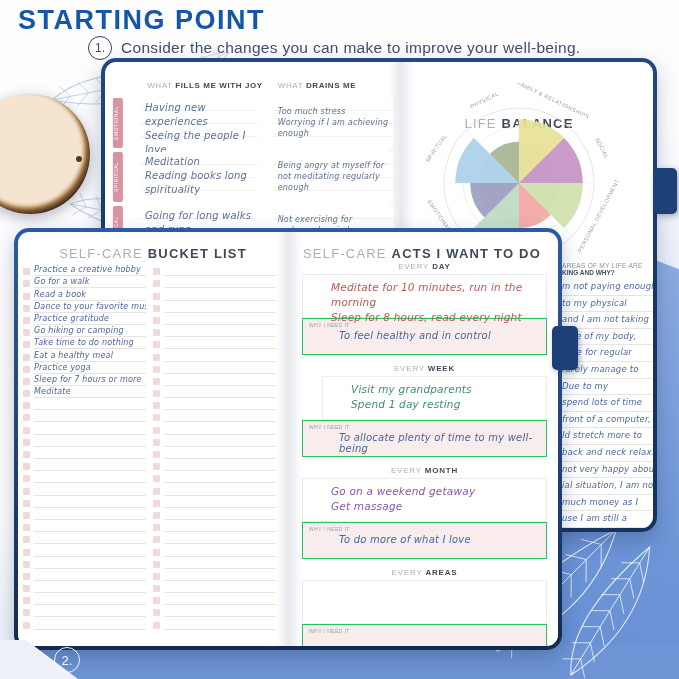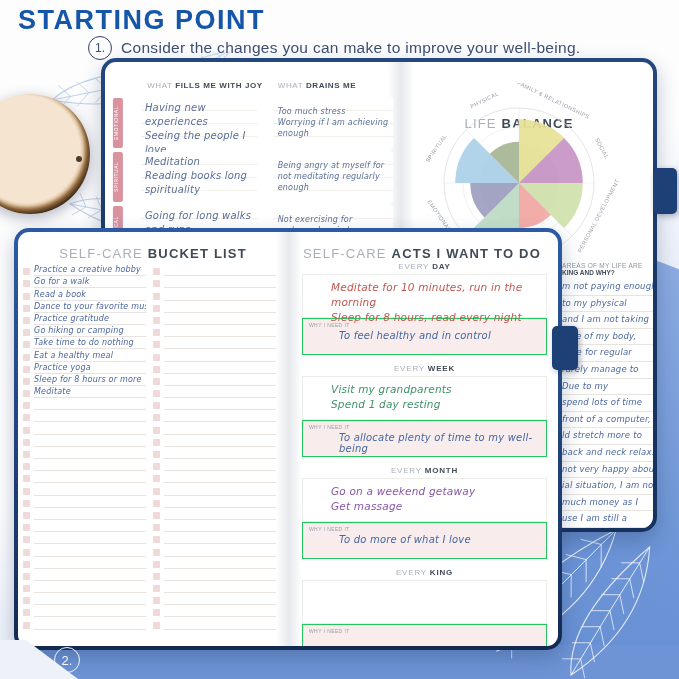--- a/index.html
+++ b/index.html
@@ -326,21 +326,21 @@
             <div class="brow">
               <span class="bbox"></span>
               <span class="bline hand">Eat a healthy meal</span>
             </div>
             <div class="brow">
               <span class="bbox"></span>
               <span class="bline hand">Practice yoga</span>
             </div>
             <div class="brow">
               <span class="bbox"></span>
-              <span class="bline hand">Sleep for 8 hours or more</span>
+              <span class="bline hand">Sleep for 7 hours or more</span>
             </div>
             <div class="brow">
               <span class="bbox"></span>
               <span class="bline hand">Meditate</span>
             </div>
             <div class="brow">
               <span class="bbox"></span>
               <span class="bline hand"></span>
             </div>
             <div class="brow">
@@ -546,38 +546,38 @@
             <div class="act-label"><span>EVERY </span><b>DAY</b></div>
             <div class="act-box hand" style="color: rgb(192, 86, 78);">Meditate for 10 minutes, run in the morning
 Sleep for 8 hours, read every night</div>
             <div class="why-box">
               <div class="why-label">WHY I NEED IT</div>
               <div class="why-text hand">To feel healthy and in control</div>
             </div>
           </div>
           <div class="act-sec">
             <div class="act-label"><span>EVERY </span><b>WEEK</b></div>
-            <div class="act-box hand" style="color: rgb(63, 145, 104);">Visit my grandparents
+            <div class="act-box hand" style="color: rgb(63, 145, 104); margin-left: 20px;">Visit my grandparents
 Spend 1 day resting</div>
             <div class="why-box">
               <div class="why-label">WHY I NEED IT</div>
               <div class="why-text hand">To allocate plenty of time to my well-being</div>
             </div>
           </div>
           <div class="act-sec">
             <div class="act-label"><span>EVERY </span><b>MONTH</b></div>
             <div class="act-box hand" style="color: rgb(138, 86, 168);">Go on a weekend getaway
 Get massage</div>
             <div class="why-box">
               <div class="why-label">WHY I NEED IT</div>
               <div class="why-text hand">To do more of what I love</div>
             </div>
           </div>
           <div class="act-sec">
-            <div class="act-label"><span>EVERY </span><b>KING</b></div>
+            <div class="act-label"><span>EVERY </span><b>AREAS</b></div>
             <div class="act-box hand" style="color: rgb(68, 103, 159);"></div>
             <div class="why-box">
               <div class="why-label">WHY I NEED IT</div>
               <div class="why-text hand"></div>
             </div>
           </div>
         </div>
     </div>
   </div>
   <div class="penloop" style="left:552px;top:326px;width:26px;height:44px;"></div>

